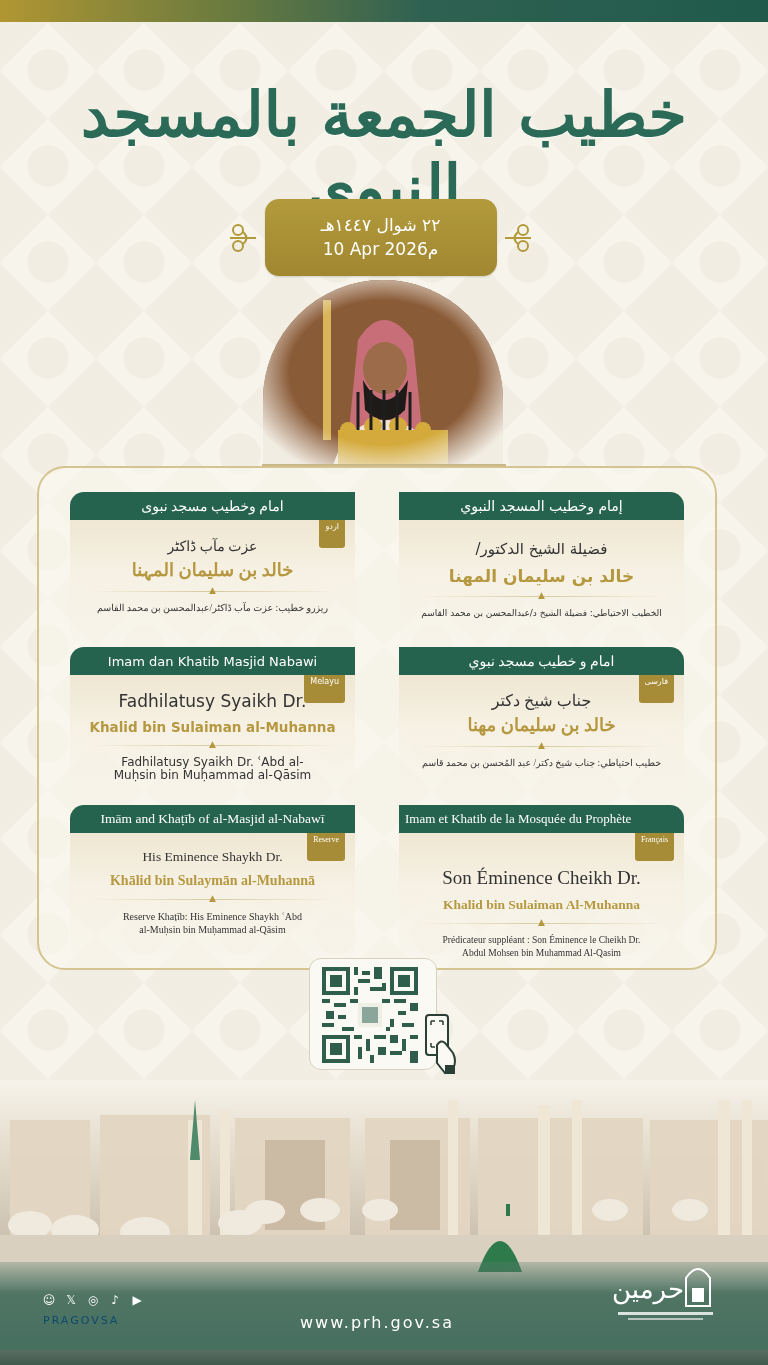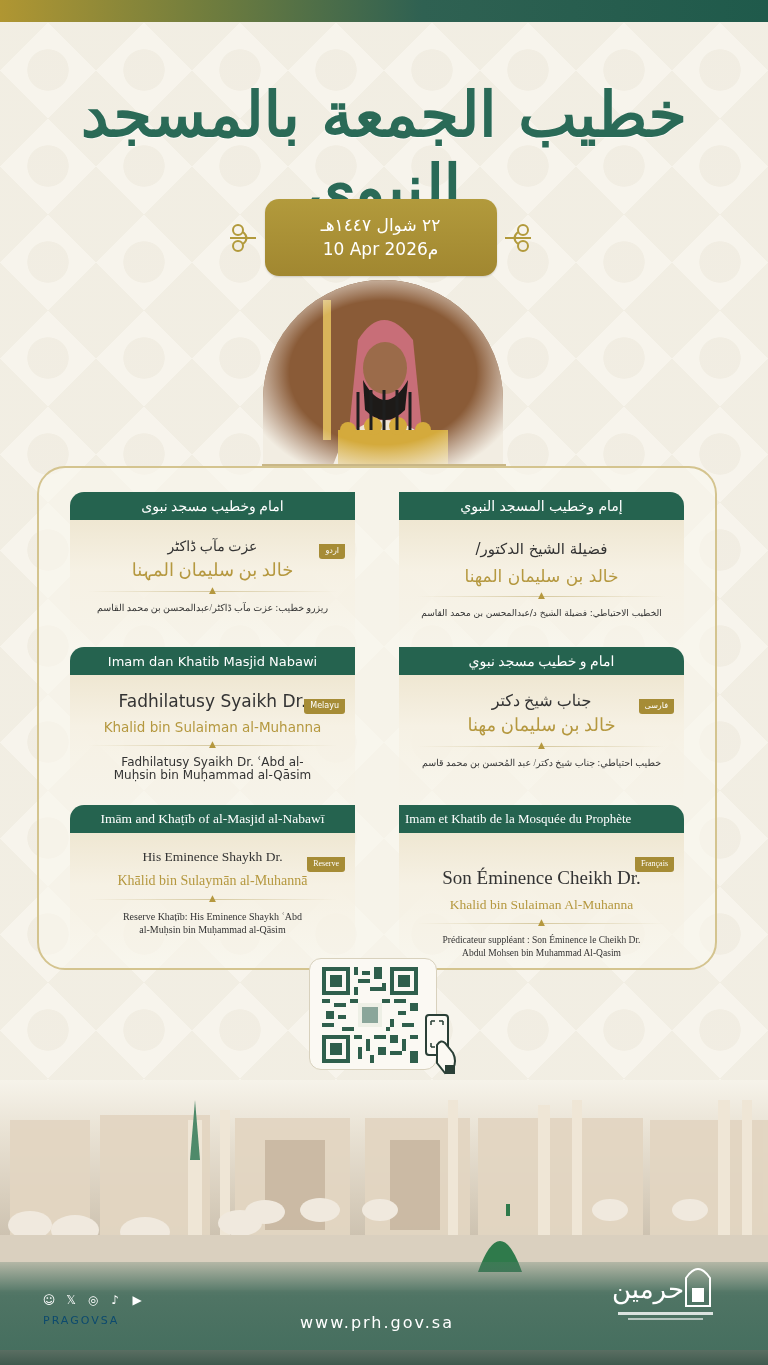--- a/index.html
+++ b/index.html
@@ -69,25 +69,25 @@
     display: flex; align-items: center; justify-content: center;
     font-size: 14px; white-space: nowrap; overflow: hidden; text-align: right;
   }
   .card.left .card-head { border-top-right-radius: 0; border-top-left-radius: 14px; }
   .card-body {
     position: relative; padding: 6px 10px 8px;
     background: linear-gradient(180deg, #efe7d2 0%, #f6f1e4 40%, rgba(250,247,239,0) 100%);
     text-align: center;
   }
   .lang-tag {
-    position: absolute; right: 10px; top: 0; height: 15px; padding: 0 6px;
-    background: #a68c36; color: #fff; font-size: 8px; line-height: 13px; border-radius: 0 0 3px 3px; margin-top: 24px;
+    position: absolute; right: 10px; top: 0; height: 28px; padding: 0 6px;
+    background: #a68c36; color: #fff; font-size: 8px; line-height: 13px; border-radius: 0 0 3px 3px;
   }
   .card-l1 { font-size: 14px; color: #333; margin-top: 10px; }
-  .card-l2 { font-size: 15px; color: #b5983f; margin-top: 8px; }
+  .card-l2 { font-size: 15px; color: #b5983f; margin-top: 8px; font-weight: bold; }
   .divider {
     position: relative; height: 12px; margin: 5px 8px 2px;
   }
   .divider::before {
     content: ""; position: absolute; left: 0; right: 0; top: 5px; height: 1px;
     background: linear-gradient(90deg, transparent, #d6c9a0, transparent);
   }
   .divider .dot {
     position: absolute; left: 50%; top: 0; transform: translateX(-50%);
     width: 10px; height: 9px; color: #b5983f; font-size: 9px; line-height: 9px;

